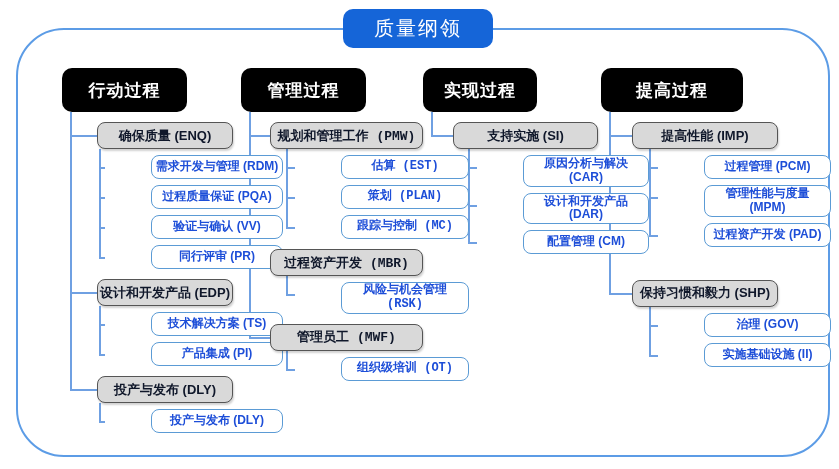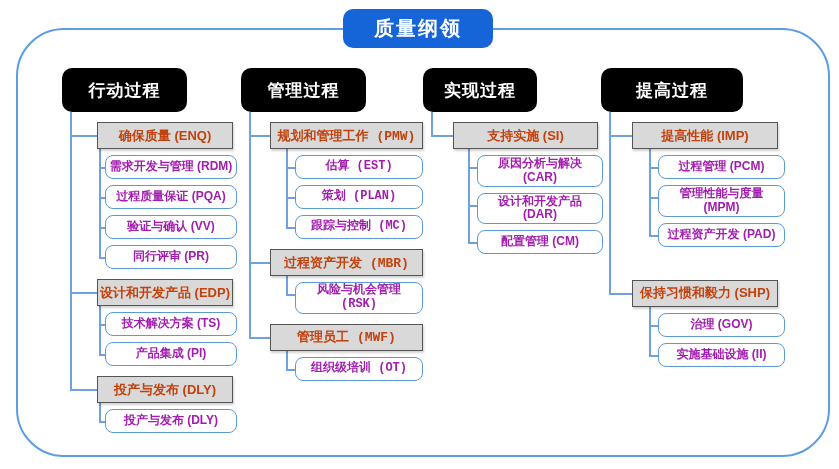--- a/index.html
+++ b/index.html
@@ -7,21 +7,21 @@
     width:839px;height:469px;position:relative;overflow:hidden;background:#fff;
     font-family:"Liberation Sans","DejaVu Sans",sans-serif;
   }
   .frame{
     position:absolute;left:16px;top:28px;width:810px;height:425px;
     border:2px solid #5C9CE6;border-radius:48px;background:#fff;
   }
   .title-box{
     position:absolute;left:343px;top:9px;width:150px;height:39px;
     background:#1565D8;border-radius:10px;color:#fff;
-    font-size:20px;font-weight:bold;letter-spacing:2px;
+    font-size:20px;font-weight:normal;letter-spacing:2px;
     display:flex;align-items:center;justify-content:center;z-index:5;
   }
   .col{position:absolute;top:68px;--line:#6FA0E2;}
   .col-header{
     width:var(--hw);height:44px;background:#000000;border-radius:10px;
     color:#fff;font-size:17px;font-weight:bold;letter-spacing:1px;
     display:flex;align-items:center;justify-content:center;
   }
   .groups{margin-left:8px;}
   .group{position:relative;padding-left:var(--gi);padding-top:var(--gt,10px);}
@@ -29,42 +29,42 @@
     content:"";position:absolute;left:0;top:0;width:2px;height:100%;background:var(--line);
   }
   .group:last-child::before{height:calc(var(--gt,10px) + 14px);}
   .group::after{
     content:"";position:absolute;left:0;top:calc(var(--gt,10px) + 13px);
     width:var(--gi);height:2px;background:var(--line);
   }
   .group.gap-lg{--gt:33px;}
   .gray-box{
     width:var(--gw);height:27px;background:#D9D9D9;
-    border:1.5px solid #555;border-radius:0;
+    border:1.5px solid #555;border-radius:8px;
     display:flex;align-items:center;justify-content:center;
-    font-size:13px;font-weight:bold;color:#c2410c;
+    font-size:13px;font-weight:bold;color:#0f172a;
     box-sizing:border-box;position:relative;z-index:1;
     box-shadow:1px 2px 2px rgba(0,0,0,.18);
   }
   .children{margin-left:var(--ct);}
   .leaf{position:relative;padding-left:var(--cs);padding-top:6px;}
   .leaf::before{
     content:"";position:absolute;left:0;top:0;width:2px;height:100%;background:var(--line);
   }
   .leaf:last-child::before{height:18px;}
   .leaf::after{
     content:"";position:absolute;left:0;top:18px;width:var(--cs);height:2px;background:var(--line);
   }
   .white-box{
     width:var(--cw);min-height:24px;background:#fff;
     border:1.5px solid #5B9BD5;border-radius:8px;
     display:flex;align-items:center;justify-content:center;
-    font-size:12px;font-weight:bold;color:#a21caf;text-align:center;
+    font-size:12px;font-weight:bold;color:#1d4ed8;text-align:center;
     line-height:1.15;box-sizing:border-box;padding:1px 2px;
-    position:relative;z-index:1;
+    position:relative;z-index:1;margin-left:46px;
   }
   .col1{left:62px; --hw:125px;--gi:27px;--gw:136px;--ct:2px; --cs:6px;--cw:132px;}
   .col2{left:241px;font-family:Liberation Mono, monospace;--hw:125px;--gi:21px;--gw:153px;--ct:16px;--cs:9px;--cw:128px;}
   .col3{left:423px;--hw:114px;--gi:22px;--gw:145px;--ct:15px;--cs:9px;--cw:126px;}
   .col4{left:601px;--hw:142px;--gi:23px;--gw:146px;--ct:17px;--cs:9px;--cw:127px;}
 </style>
 </head>
 <body>
 
 <div class="frame"></div>

